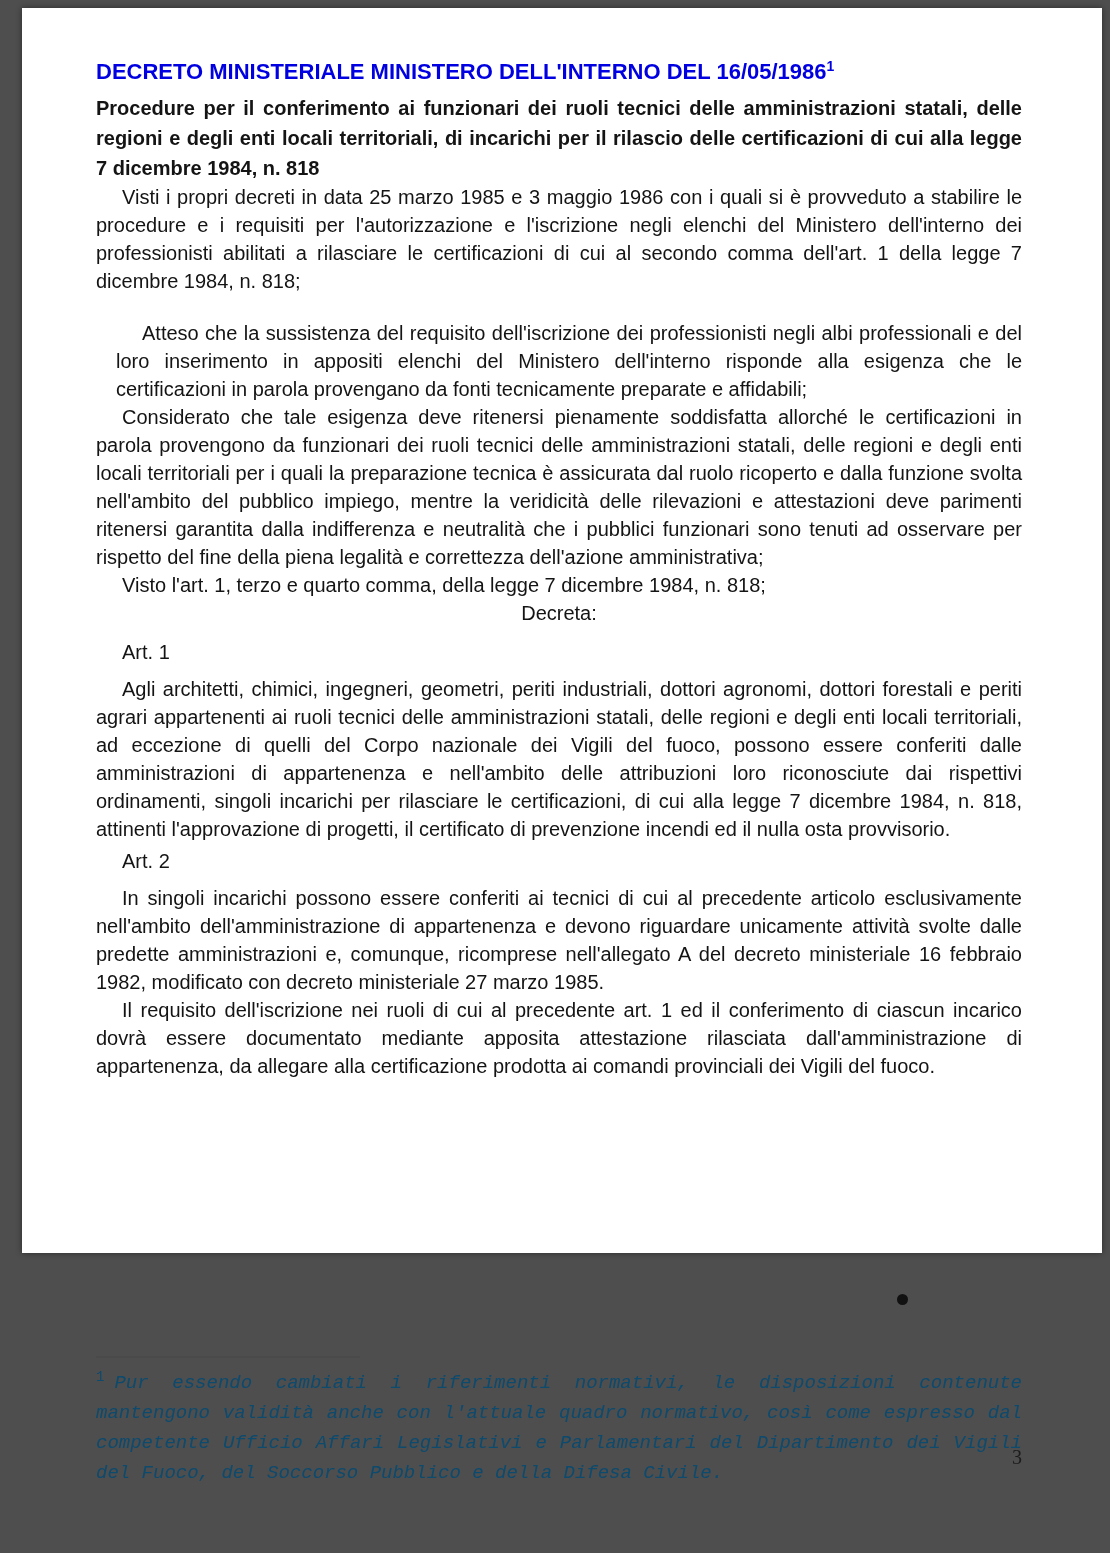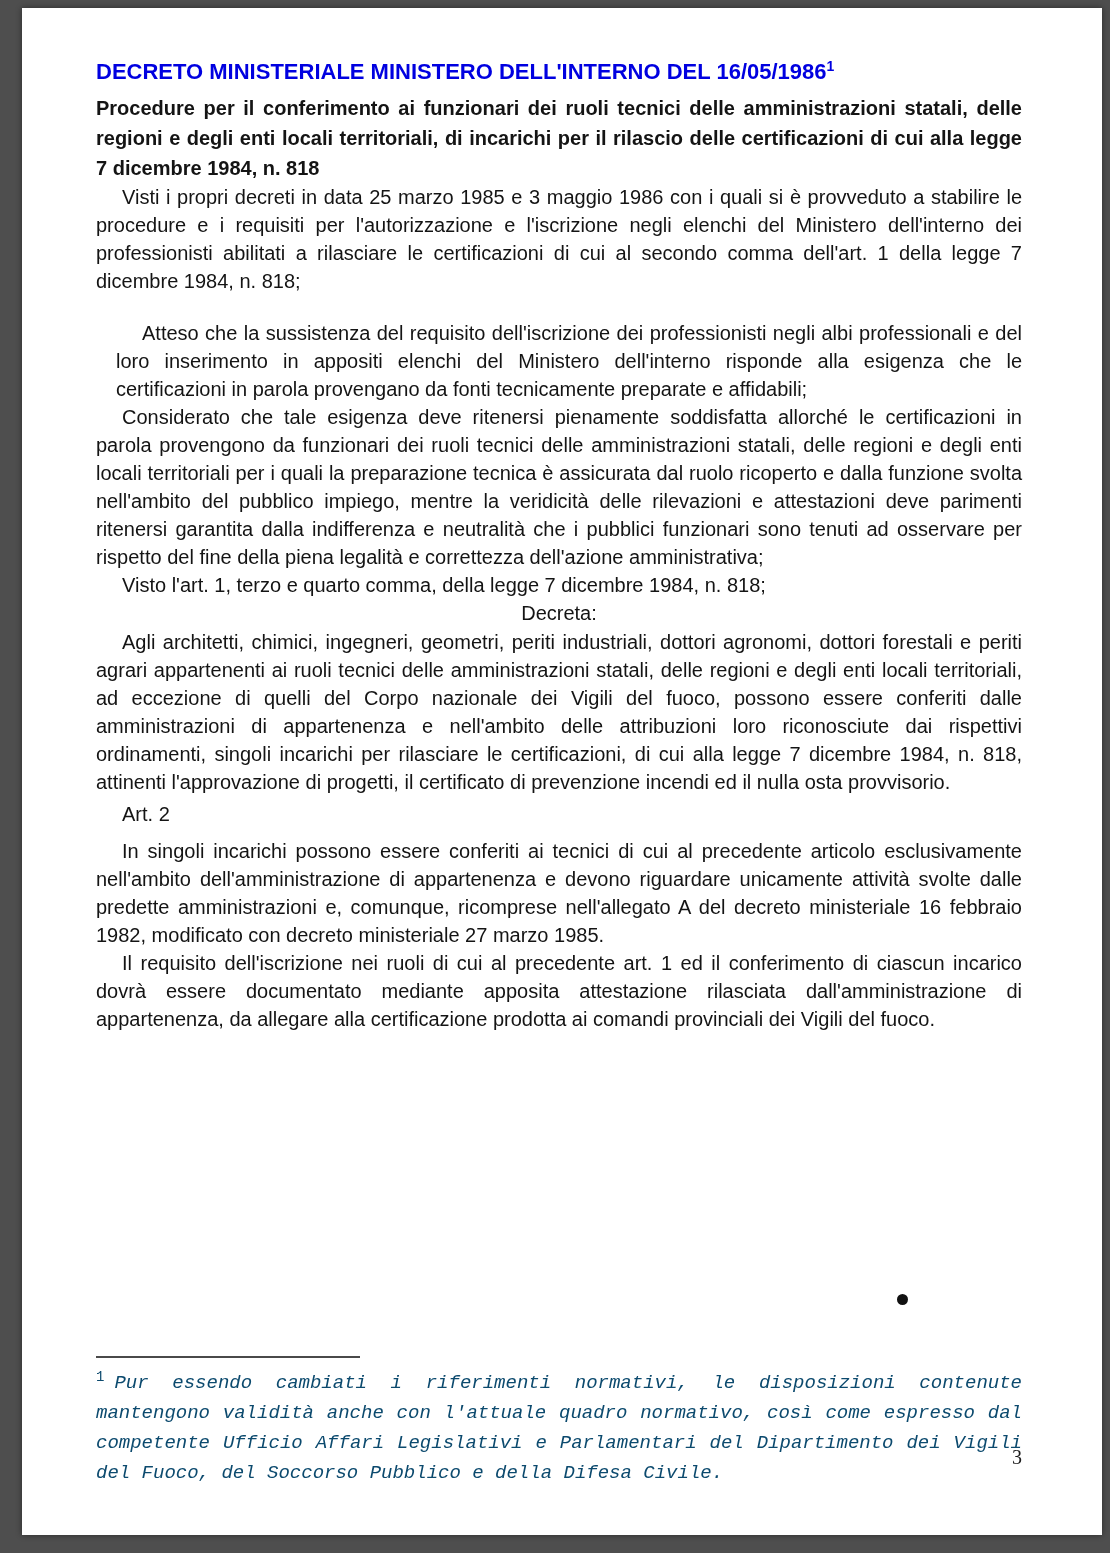--- a/index.html
+++ b/index.html
@@ -15,21 +15,21 @@
     position: relative;
     width: 1110px;
     height: 1553px;
     background: #4e4e4e;
   }
   .page {
     position: absolute;
     left: 22px;
     top: 8px;
     width: 1080px;
-    height: 1527px;
+    height: 1245px;
     background: #ffffff;
     box-shadow: 0 0 6px rgba(0,0,0,0.45);
   }
   .content {
     position: absolute;
     left: 74px;
     right: 80px;
     top: 50px;
     color: #141414;
     font-size: 20px;
@@ -138,20 +138,21 @@
       <p class="para">Visti i propri decreti in data 25 marzo 1985 e 3 maggio 1986 con i quali si è provveduto a stabilire le procedure e i requisiti per l'autorizzazione e l'iscrizione negli elenchi del Ministero dell'interno dei professionisti abilitati a rilasciare le certificazioni di cui al secondo comma dell'art. 1 della legge 7 dicembre 1984, n. 818;</p>
 
       <p class="para gap-before">Atteso che la sussistenza del requisito dell'iscrizione dei professionisti negli albi professionali e del loro inserimento in appositi elenchi del Ministero dell'interno risponde alla esigenza che le certificazioni in parola provengano da fonti tecnicamente preparate e affidabili;</p>
 
       <p class="para">Considerato che tale esigenza deve ritenersi pienamente soddisfatta allorché le certificazioni in parola provengono da funzionari dei ruoli tecnici delle amministrazioni statali, delle regioni e degli enti locali territoriali per i quali la preparazione tecnica è assicurata dal ruolo ricoperto e dalla funzione svolta nell'ambito del pubblico impiego, mentre la veridicità delle rilevazioni e attestazioni deve parimenti ritenersi garantita dalla indifferenza e neutralità che i pubblici funzionari sono tenuti ad osservare per rispetto del fine della piena legalità e correttezza dell'azione amministrativa;</p>
 
       <p class="para">Visto l'art. 1, terzo e quarto comma, della legge 7 dicembre 1984, n. 818;</p>
 
       <p class="decreta">Decreta:</p>
 
+      <p class="art-label first">Art. 1</p>
       <p class="para">Agli architetti, chimici, ingegneri, geometri, periti industriali, dottori agronomi, dottori forestali e periti agrari appartenenti ai ruoli tecnici delle amministrazioni statali, delle regioni e degli enti locali territoriali, ad eccezione di quelli del Corpo nazionale dei Vigili del fuoco, possono essere conferiti dalle amministrazioni di appartenenza e nell'ambito delle attribuzioni loro riconosciute dai rispettivi ordinamenti, singoli incarichi per rilasciare le certificazioni, di cui alla legge 7 dicembre 1984, n. 818, attinenti l'approvazione di progetti, il certificato di prevenzione incendi ed il nulla osta provvisorio.</p>
 
       <p class="art-label">Art. 2</p>
       <p class="para">In singoli incarichi possono essere conferiti ai tecnici di cui al precedente articolo esclusivamente nell'ambito dell'amministrazione di appartenenza e devono riguardare unicamente attività svolte dalle predette amministrazioni e, comunque, ricomprese nell'allegato A del decreto ministeriale 16 febbraio 1982, modificato con decreto ministeriale 27 marzo 1985.</p>
 
       <p class="para">Il requisito dell'iscrizione nei ruoli di cui al precedente art. 1 ed il conferimento di ciascun incarico dovrà essere documentato mediante apposita attestazione rilasciata dall'amministrazione di appartenenza, da allegare alla certificazione prodotta ai comandi provinciali dei Vigili del fuoco.</p>
 
     </div>
 
     <div class="bullet-dot"></div>

